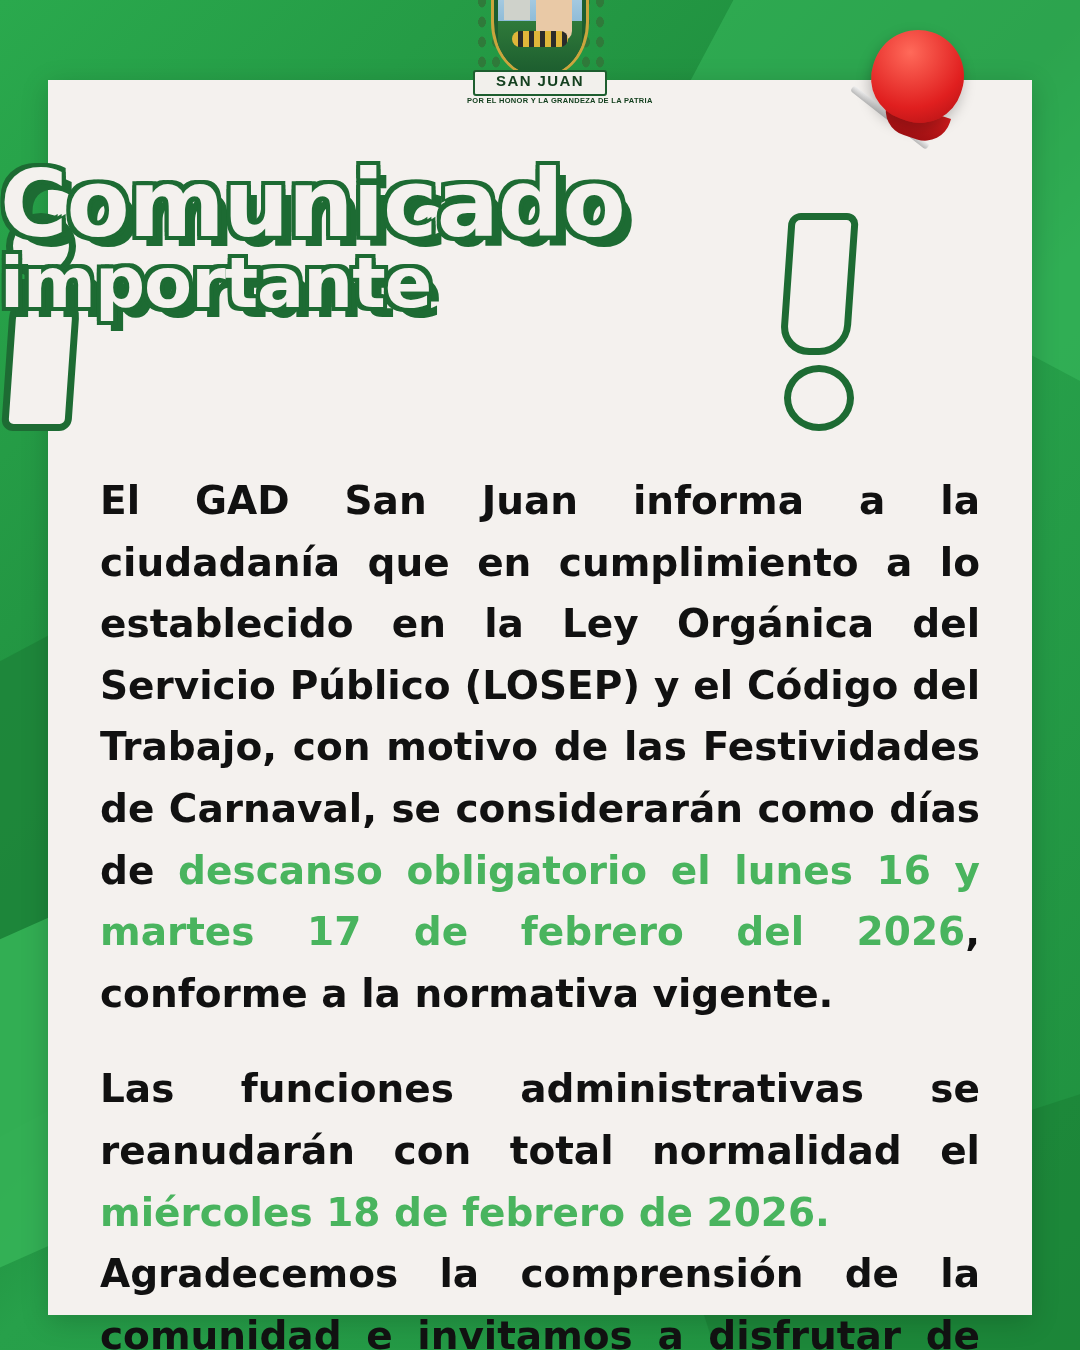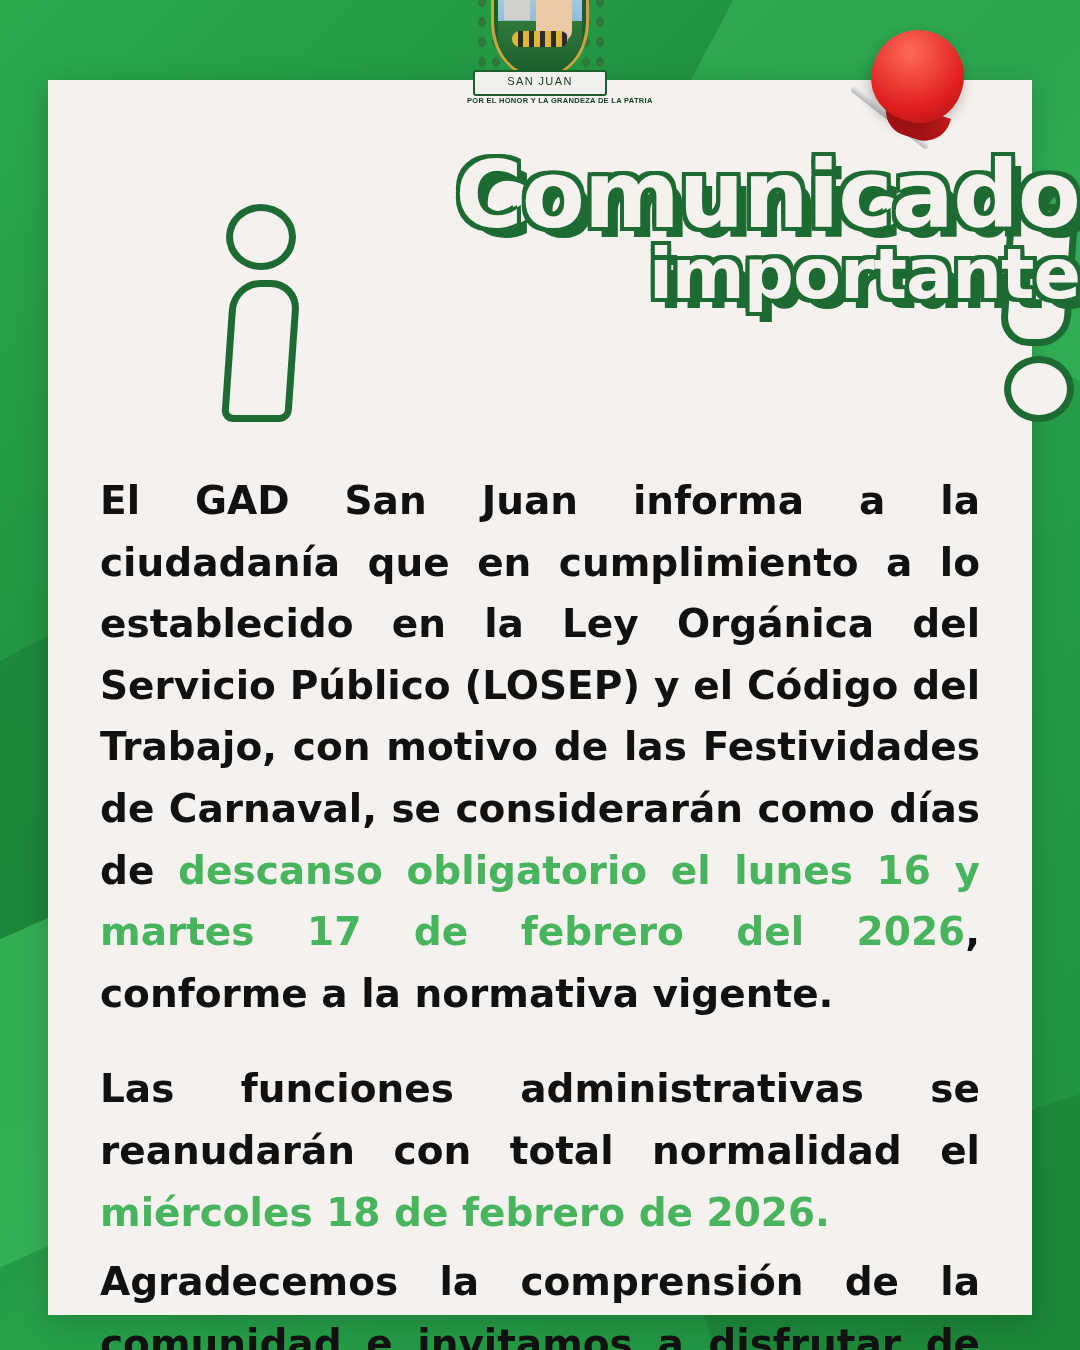--- a/index.html
+++ b/index.html
@@ -133,22 +133,22 @@
     position: absolute;
     left: 50%;
     transform: translateX(-50%);
     top: 132px;
     width: 130px;
     height: 22px;
     background: #f2f0ec;
     border: 2px solid #1d5e2f;
     border-radius: 3px;
     line-height: 18px;
-    font-size: 11px;
-    font-weight: normal;
+    font-size: 15px;
+    font-weight: bold;
     letter-spacing: 1.4px;
     color: #14401f;
   }
   .crest .motto {
     position: absolute;
     left: 50%;
     transform: translateX(-50%);
     top: 158px;
     width: 170px;
     font-size: 7.5px;
@@ -197,22 +197,22 @@
     border-radius: 0 0 26px 26px;
     background: linear-gradient(#d41d1d, #a21013);
     transform: rotate(18deg);
   }
 
   
   .headline {
     position: absolute;
     left: 0;
     right: 0;
-    top: 152px;
-    text-align: right;
+    top: 161px;
+    text-align: left;
   }
   .headline .bangs {
     position: relative;
     display: inline-block;
     width: 860px;
   }
   .bang {
     position: absolute;
     top: 52px;
     width: 70px;
@@ -260,21 +260,21 @@
     right: 100px;
     top: 470px;
     text-align: justify;
     font-family: "DejaVu Sans", sans-serif;
     font-weight: bold;
     font-size: 39px;
     line-height: 1.58;
     color: #111111;
   }
   .body-text p { margin: 0 0 34px 0; }
-  .body-text p.tight { margin-bottom: 8px; }
+  .body-text p.tight { margin-bottom: 0; }
   .hl { color: #49b45e; }
 
   .footer {
     position: absolute;
     left: 0;
     right: 0;
     bottom: 62px;
     text-align: center;
   }
   .footer .txt {

